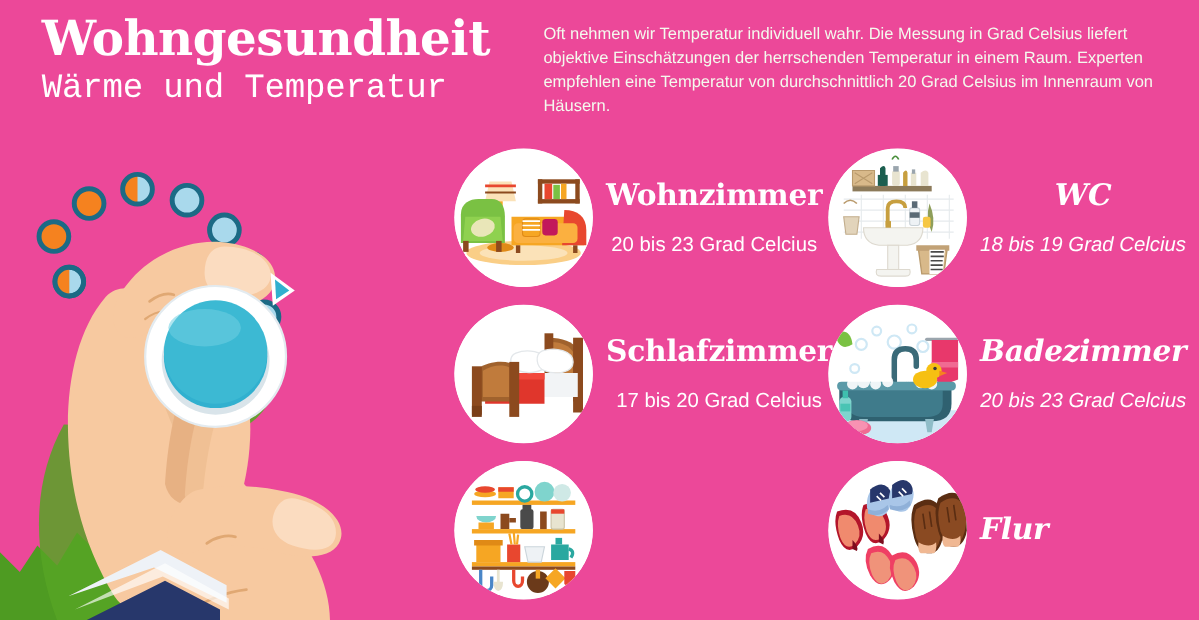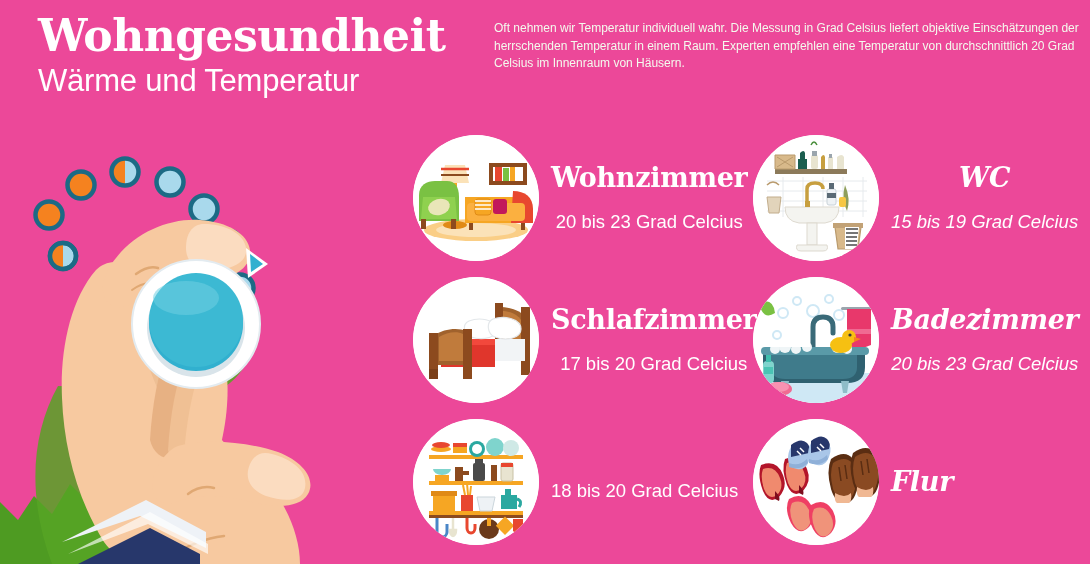--- a/index.html
+++ b/index.html
@@ -16,27 +16,27 @@
   
   #header-title{
     position:absolute;left:38px;top:14px;width:440px;
   }
   .title-main{
     font-family:"DejaVu Serif","Liberation Serif",serif;
     font-weight:bold;font-size:44px;line-height:1.02;
     color:#ffffff;letter-spacing:-0.5px;margin:0;
   }
   .title-sub{
-    font-family:Liberation Sans, sans-serif;
+    font-family:Liberation Mono, monospace;
     font-weight:normal;font-size:31px;line-height:1.15;
     color:#ffffff;margin:4px 0 0 0;letter-spacing:-0.2px;
   }
   #header-paragraph{
     position:absolute;left:494px;top:20px;width:590px;
-    font-size:12px;line-height:1.47;color:#f4faee;
+    font-size:15px;line-height:1.47;color:#f4faee;
   }
 
   
   #illustration{
     position:absolute;left:0px;top:150px;width:420px;height:414px;
   }
   #illustration svg{display:block;}
 
   
   .room-col{position:absolute;}
@@ -312,21 +312,20 @@
           <path d="M24 99 v14 a5 5 0 0 0 10 0 v-8" stroke="#4a86c7" stroke-width="3" fill="none"></path>
           <path d="M40 99 v12 m-3 0 a3 6 0 0 0 6 0 z" stroke="#e8e4d0" stroke-width="2.5" fill="#e8e4d0"></path>
           <path d="M54 99 v10 a4 5 0 0 0 8 0 v-4" stroke="#e8472f" stroke-width="3" fill="none"></path>
           <circle cx="76" cy="110" r="10" fill="#6b3a1a"></circle>
           <rect x="74" y="99" width="4" height="8" fill="#f6a623"></rect>
           <rect x="86" y="100" width="13" height="13" fill="#f6a623" transform="rotate(45 92 106)"></rect>
           <path d="M100 100 h10 v12 q-5 5 -10 0 z" fill="#e8472f"></path>
         </svg>
       </div>
       <div class="room-text">
-        <div class="room-temp">18 bis 20 Grad Celcius</div>
       </div>
     </div>
   </div>
 
   <div class="room-col" id="col-right">
 
     <div class="room-item">
       <div class="room-icon">
         <svg width="126" height="126" viewBox="0 0 126 126" xmlns="http://www.w3.org/2000/svg">
           <circle cx="63" cy="63" r="63" fill="#ffffff"></circle>
@@ -373,21 +372,21 @@
           <path d="M80 88 h30 v5 h-30 z" fill="#c2a276"></path>
 
           <path d="M92 92 h14 l-2 22 h-12 z" fill="#ffffff"></path>
           <g stroke="#4a4a4a" stroke-width="1.5">
             <path d="M93 94 l12 0 M93 98 l12 0 M93 102 l11 0 M93 106 l11 0 M93 110 l11 0"></path>
           </g>
         </svg>
       </div>
       <div class="room-text">
         <div class="room-name">WC</div>
-        <div class="room-temp">15 bis 19 Grad Celcius</div>
+        <div class="room-temp">18 bis 19 Grad Celcius</div>
       </div>
     </div>
 
     <div class="room-item">
       <div class="room-icon">
         <svg width="126" height="126" viewBox="0 0 126 126" xmlns="http://www.w3.org/2000/svg">
           <circle cx="63" cy="63" r="63" fill="#ffffff"></circle>
 
           <path d="M4 96 h118 v30 h-118 z" fill="#cfe8f5"></path>
 

